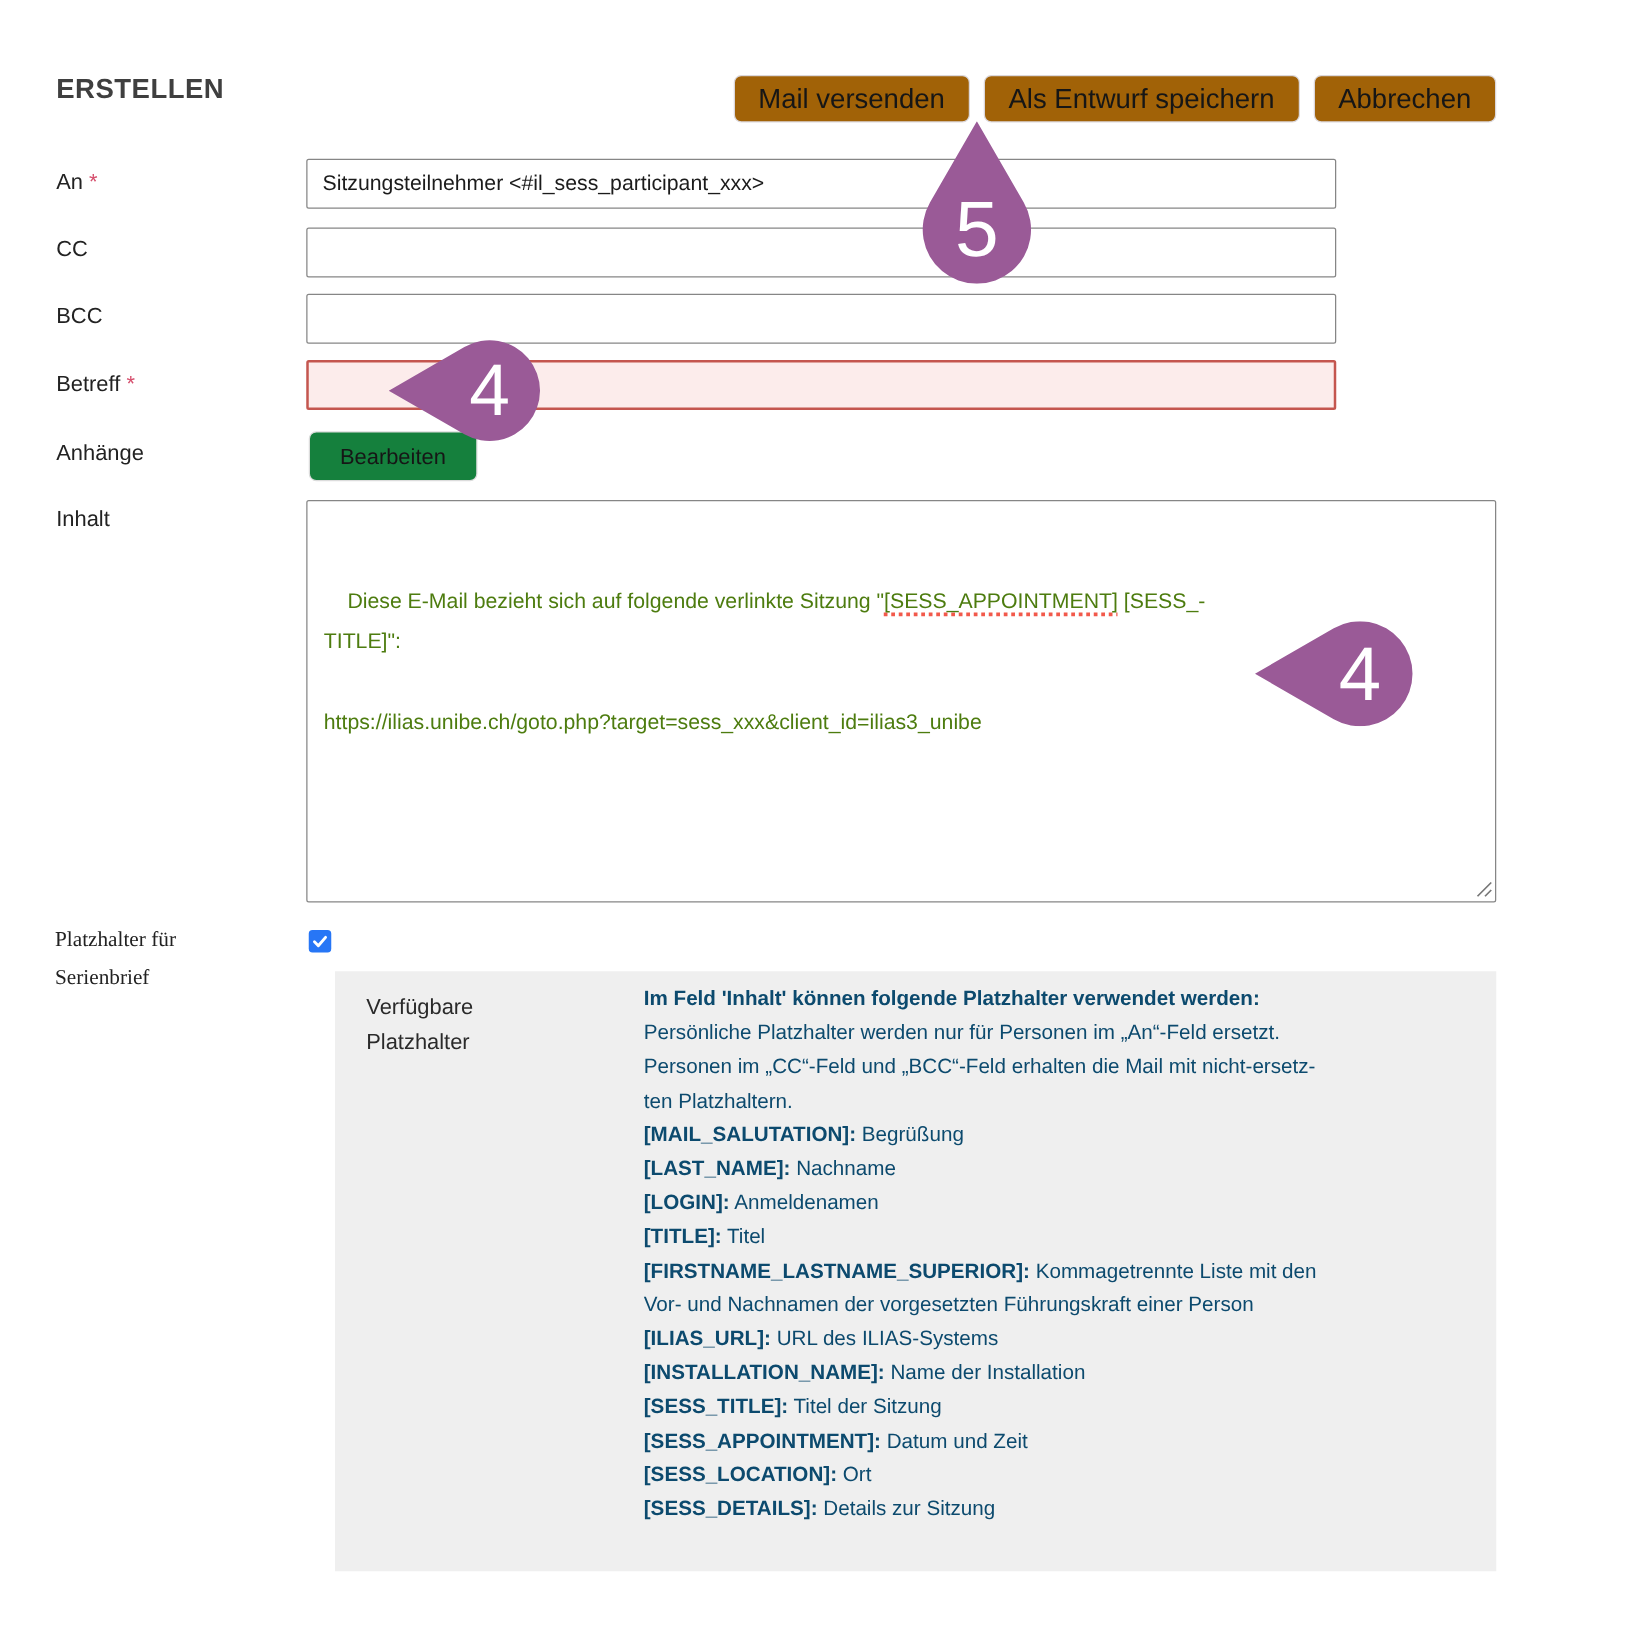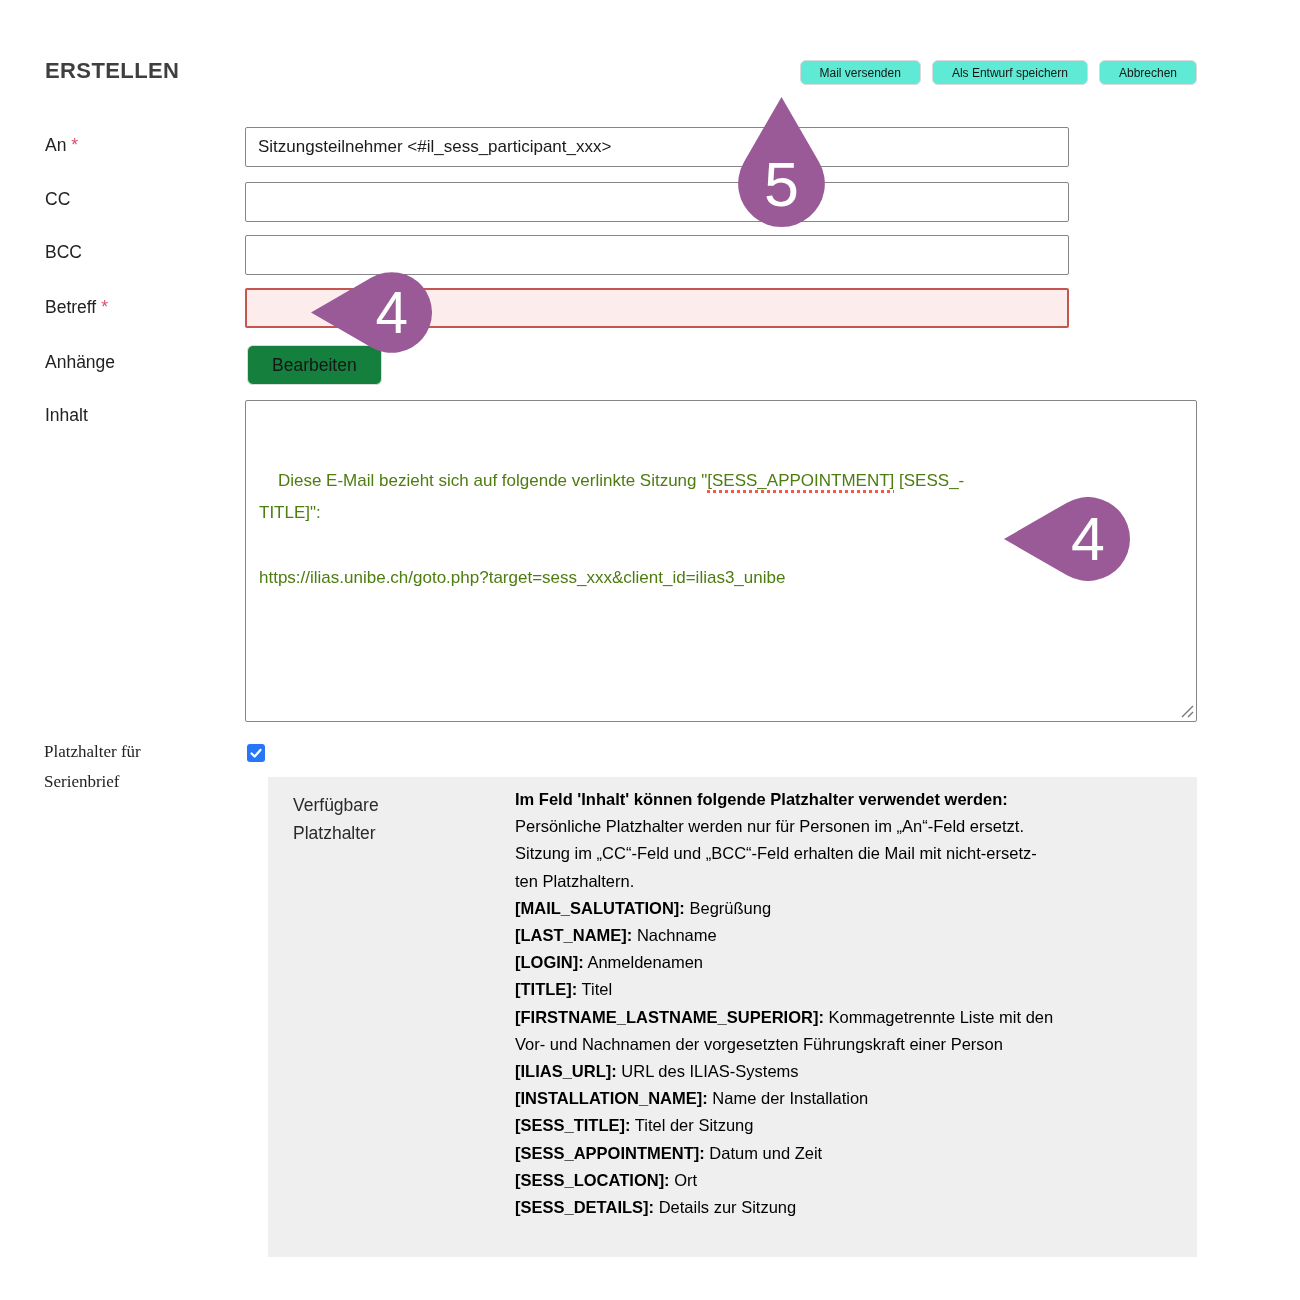--- a/index.html
+++ b/index.html
@@ -21,27 +21,27 @@
     letter-spacing: 0.4px;
     color: #3f3f3f;
   }
   .toolbar {
     position: absolute;
     top: 60px; right: 103px;
     display: flex;
     gap: 11px;
   }
   .btn {
-    height: 25px;
-    background: #5eead4;
+    height: 38px;
+    background: #a16207;
     border: 1px solid #dbd7db;
     border-radius: 6px;
     padding: 0 19px;
     font-family: "Liberation Sans", sans-serif;
-    font-size: 12px;
+    font-size: 22px;
     color: #161616;
     white-space: nowrap;
     cursor: pointer;
   }
   .field-label {
     position: absolute;
     left: 45px;
     font-size: 17.5px;
     color: #222222;
     line-height: 25px;
@@ -137,21 +137,21 @@
     font-size: 17.5px;
     line-height: 28px;
     color: #2a2a2a;
   }
   .help-lines {
     position: absolute;
     left: 247px; top: 9px;
     width: 680px;
     font-size: 16.5px;
     line-height: 27.2px;
-    color: #000000;
+    color: #0c4a6e;
   }
   .help-line b { font-weight: 700; }
   .marker { position: absolute; z-index: 10; }
   .marker svg { display: block; width: 100%; height: 100%; }
   .marker text {
     fill: #ffffff;
     font-family: "Liberation Sans", sans-serif;
     font-weight: 400;
   }
 </style>
@@ -201,21 +201,21 @@
     <svg viewBox="0 0 18 18" width="16" height="16">
       <path d="M4 9.5 L7.5 13 L14 5.5" stroke="#ffffff" stroke-width="2.6" fill="none" stroke-linecap="round" stroke-linejoin="round"></path>
     </svg>
   </div>
 
   <div class="help-panel">
     <div class="help-panel-label">Verfügbare Platzhalter</div>
     <div class="help-lines">
         <div class="help-line"><b>Im Feld 'Inhalt' können folgende Platzhalter verwendet werden:</b></div>
         <div class="help-line"><span>Persönliche Platzhalter werden nur für Personen im „An“-Feld ersetzt.</span></div>
-        <div class="help-line"><span>Sitzung im „CC“-Feld und „BCC“-Feld erhalten die Mail mit nicht-ersetz-</span></div>
+        <div class="help-line"><span>Personen im „CC“-Feld und „BCC“-Feld erhalten die Mail mit nicht-ersetz-</span></div>
         <div class="help-line"><span>ten Platzhaltern.</span></div>
         <div class="help-line"><b>[MAIL_SALUTATION]:</b><span> Begrüßung</span></div>
         <div class="help-line"><b>[LAST_NAME]:</b><span> Nachname</span></div>
         <div class="help-line"><b>[LOGIN]:</b><span> Anmeldenamen</span></div>
         <div class="help-line"><b>[TITLE]:</b><span> Titel</span></div>
         <div class="help-line"><b>[FIRSTNAME_LASTNAME_SUPERIOR]:</b><span> Kommagetrennte Liste mit den</span></div>
         <div class="help-line"><span>Vor- und Nachnamen der vorgesetzten Führungskraft einer Person</span></div>
         <div class="help-line"><b>[ILIAS_URL]:</b><span> URL des ILIAS-Systems</span></div>
         <div class="help-line"><b>[INSTALLATION_NAME]:</b><span> Name der Installation</span></div>
         <div class="help-line"><b>[SESS_TITLE]:</b><span> Titel der Sitzung</span></div>

